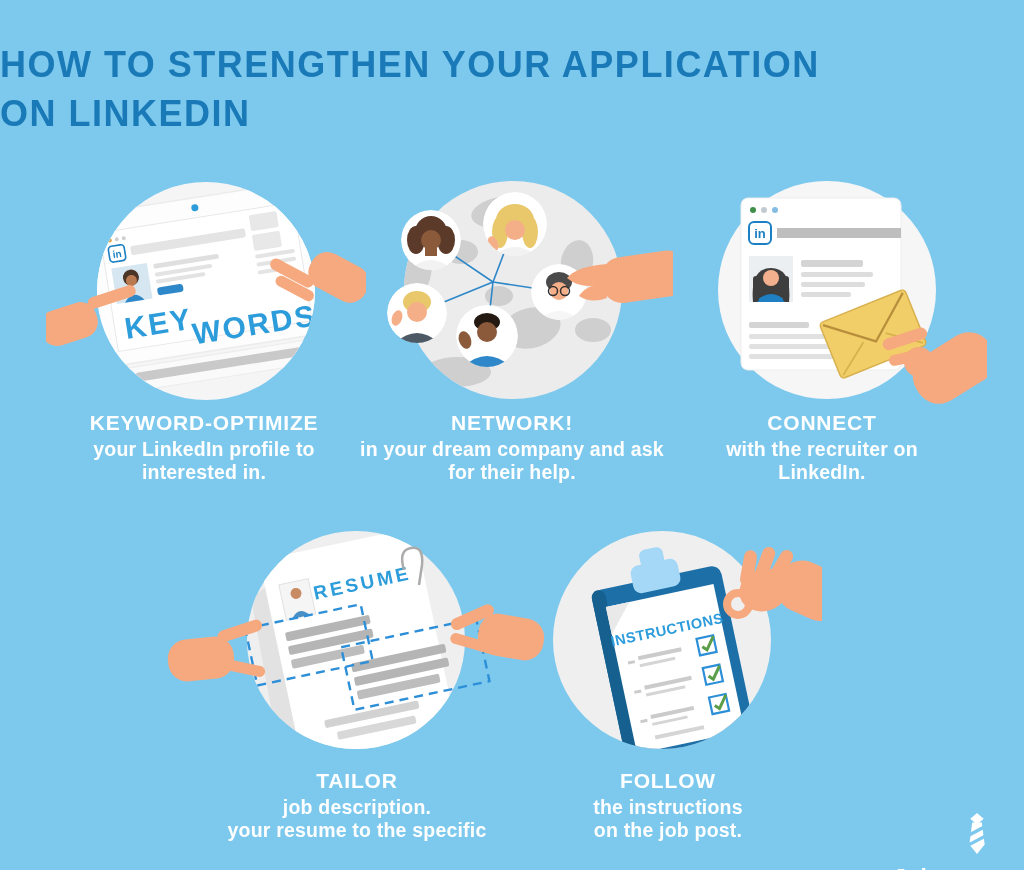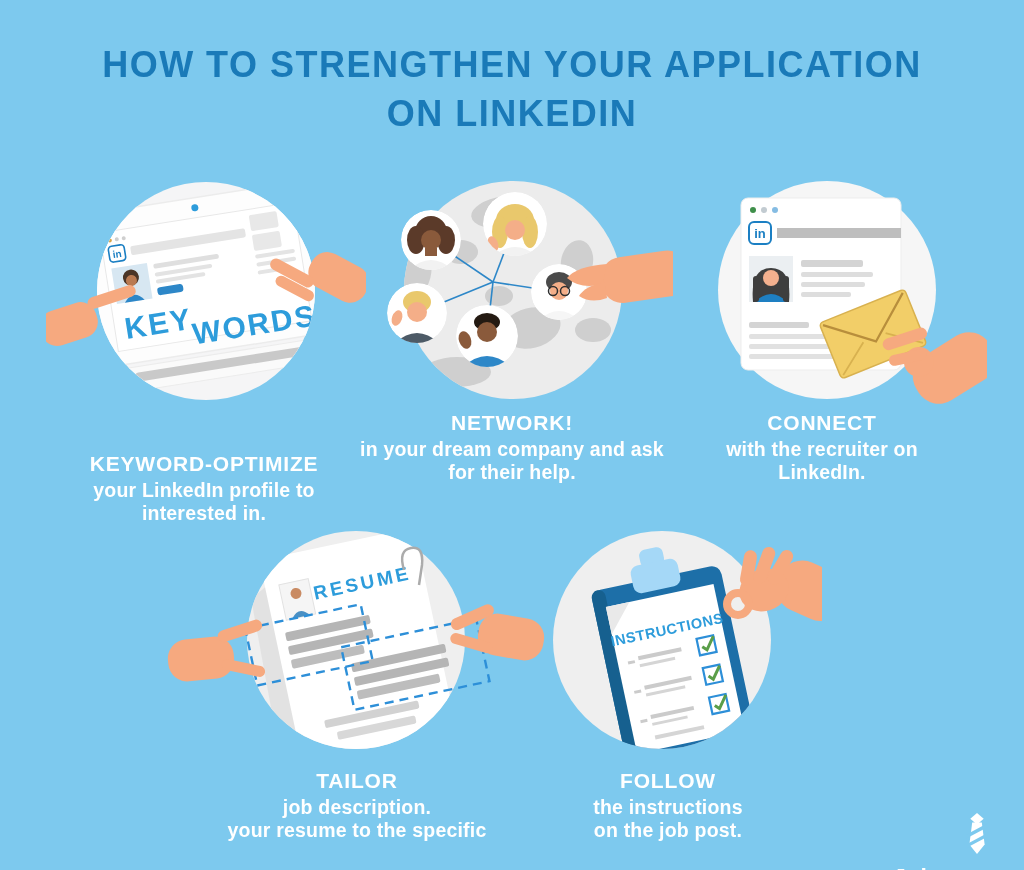--- a/index.html
+++ b/index.html
@@ -1,30 +1,30 @@
 <!DOCTYPE html>
 <html><head>
 <meta charset="utf-8">
 <style>
   html,body{margin:0;padding:0;}
   .page{position:relative;width:1024px;height:870px;background:#7DC9EE;overflow:hidden;
         font-family:"Liberation Sans",sans-serif;}
-  .title{position:absolute;top:40px;left:0;width:100%;text-align:center;
+  .title{position:absolute;top:40px;left:0;width:100%;text-align:left;
          color:#1A7AB8;font-size:36px;font-weight:800;letter-spacing:1.5px;line-height:49px;}
   .art{position:absolute;}
   .cap{position:absolute;width:340px;text-align:center;color:#FFFFFF;}
   .cap-h{font-size:21px;font-weight:700;letter-spacing:0.8px;margin-bottom:3px;}
   .cap-l{font-size:19.5px;line-height:22.5px;letter-spacing:0.2px;font-weight:bold;}
   
   .a1{left:46px;top:171px;width:320px;height:240px;}
   .a2{left:353px;top:170px;width:320px;height:240px;}
   .a3{left:667px;top:170px;width:320px;height:240px;}
   .a4{left:166px;top:520px;width:380px;height:240px;}
   .a5{left:502px;top:520px;width:320px;height:240px;}
-  .c1{left:34px;top:411px;margin-top:41px;}
+  .c1{left:34px;top:411px;}
   .c2{left:342px;top:411px;}
   .c3{left:652px;top:411px;}
   .c4{left:187px;top:769px;}
   .c5{left:498px;top:769px;}
   .logo{position:absolute;left:893px;top:812px;display:flex;align-items:flex-end;gap:9px;flex-direction:column;}
   .logo-text{color:#FFFFFF;font-size:23px;font-weight:700;letter-spacing:0.3px;}
   svg text{font-family:"Liberation Sans",sans-serif;}
 </style>
 </head>
 <body>

